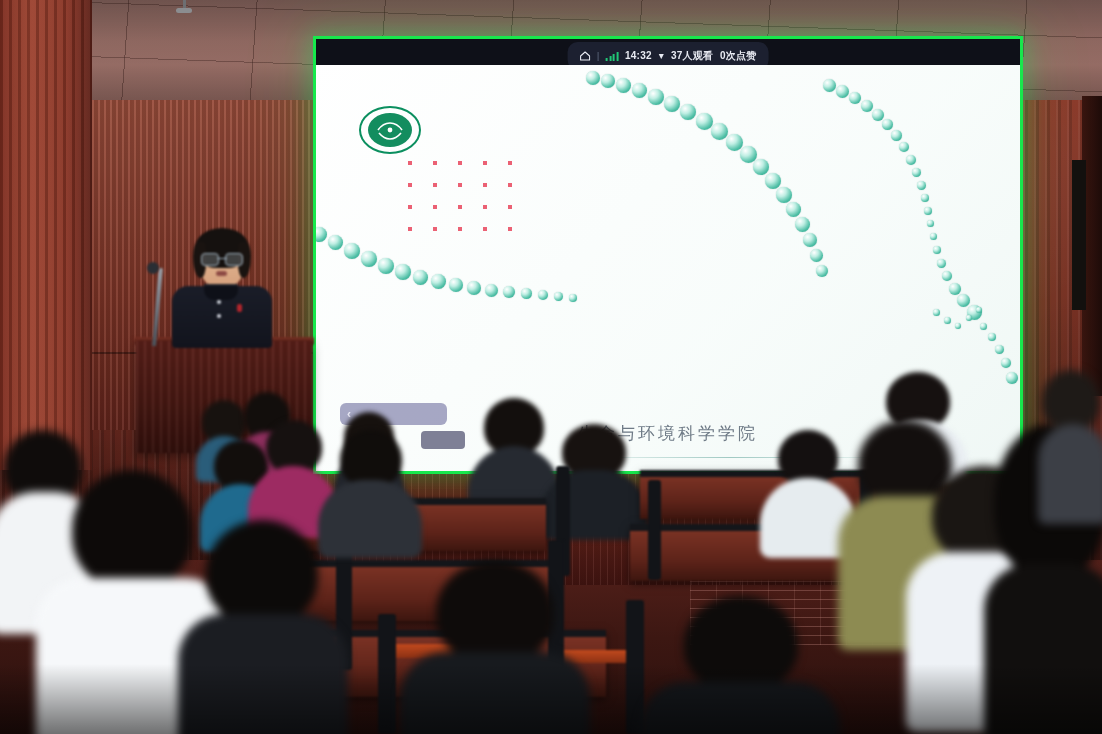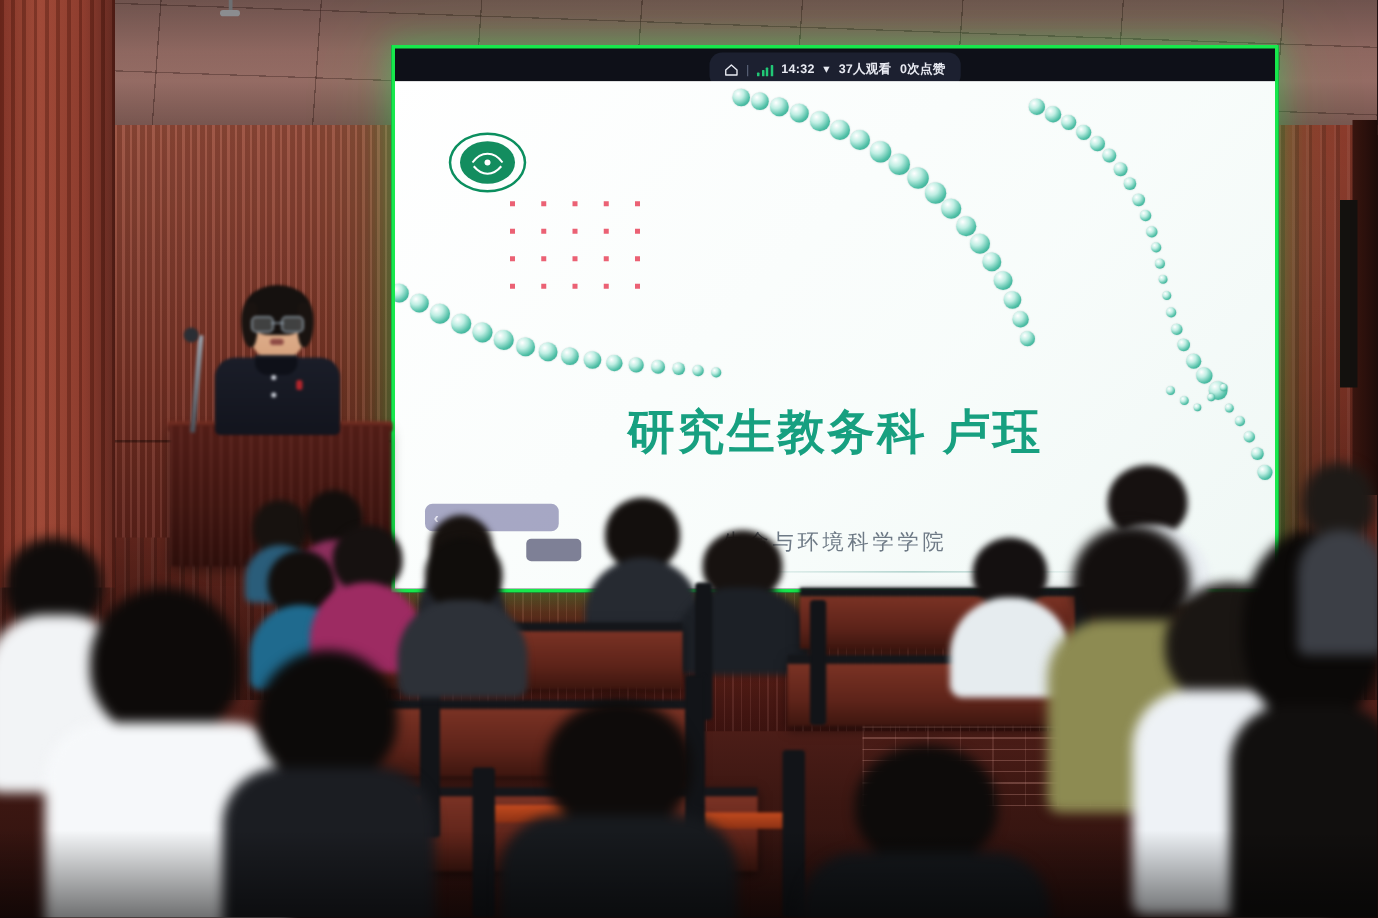--- a/index.html
+++ b/index.html
@@ -329,21 +329,20 @@
           <div class="bubble" style="left:639px;top:258px;width:6px;height:6px"></div>
           <div class="bubble" style="left:650px;top:250px;width:6px;height:6px"></div>
           <div class="bubble" style="left:660px;top:242px;width:6px;height:6px"></div>
           <div class="bubble" style="left:664px;top:258px;width:7px;height:7px"></div>
           <div class="bubble" style="left:672px;top:268px;width:8px;height:8px"></div>
           <div class="bubble" style="left:679px;top:280px;width:9px;height:9px"></div>
           <div class="bubble" style="left:685px;top:293px;width:10px;height:10px"></div>
           <div class="bubble" style="left:690px;top:307px;width:12px;height:12px"></div>
         </div>
 
-        <div class="subtitle">研究生教务科 卢珏</div>
         <div class="dept">生命与环境科学学院</div>
         <div class="dept-rule"></div>
 
         <div class="back-chip">
           <span class="chev">‹</span>
         </div>
         <div class="back-chip2"></div>
       </div>
     </div>
   </div>

